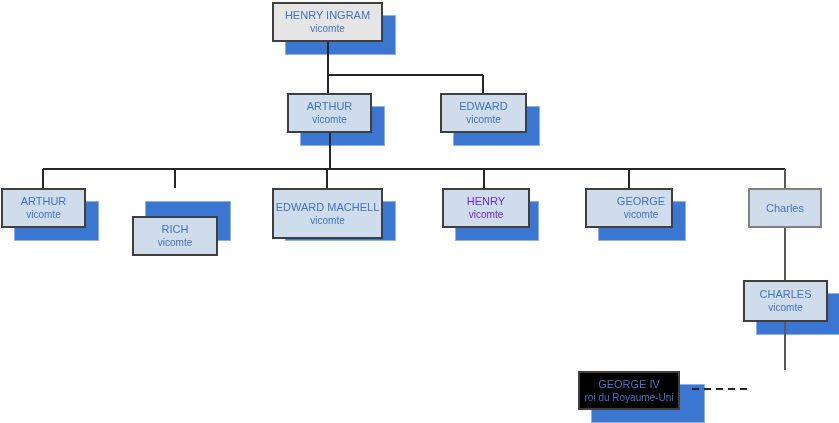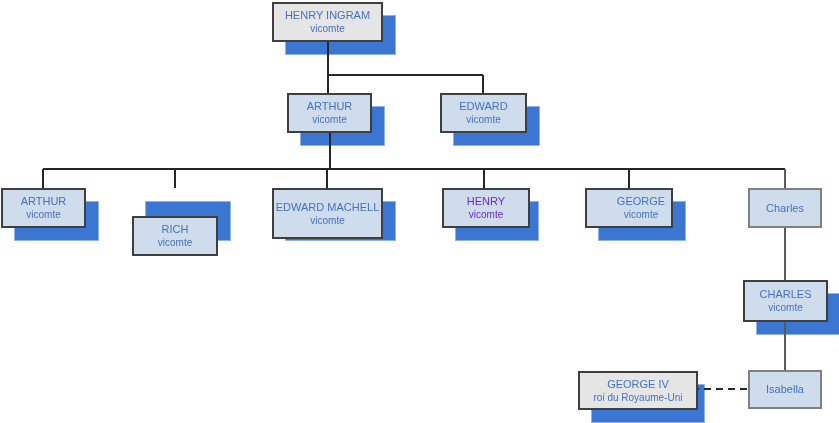--- a/index.html
+++ b/index.html
@@ -106,22 +106,18 @@
     <span class="subtitle">vicomte</span>
   </div>
       <div class="node" style="left: 748px; top: 188px; width: 74px; height: 40px; background: rgb(207, 220, 236); color: rgb(68, 114, 196); border: 2px solid rgb(128, 128, 128);">
     <span class="title">Charles</span>
 
   </div>
       <div class="node" style="left: 743px; top: 280px; width: 85px; height: 42px; background: rgb(207, 220, 236); color: rgb(68, 114, 196); border: 2px solid rgb(63, 63, 63);">
     <span class="title">CHARLES</span>
     <span class="subtitle">vicomte</span>
   </div>
-      <div class="node" style="left: 578px; top: 371px; width: 120px; height: 39px; background: #e5e5e5; color: rgb(68, 114, 196); border: 2px solid rgb(63, 63, 63);">
+      <div class="node" style="left: 578px; top: 371px; width: 102px; height: 39px; background: #000000; color: rgb(68, 114, 196); border: 2px solid rgb(63, 63, 63);">
     <span class="title">GEORGE IV</span>
     <span class="subtitle">roi du Royaume-Uni</span>
-  </div>
-      <div class="node" style="left: 748px; top: 370px; width: 74px; height: 39px; background: rgb(207, 220, 236); color: rgb(68, 114, 196); border: 2px solid rgb(128, 128, 128);">
-    <span class="title">Isabella</span>
-
   </div>
     </div>
 </div>
 
 </body></html>

